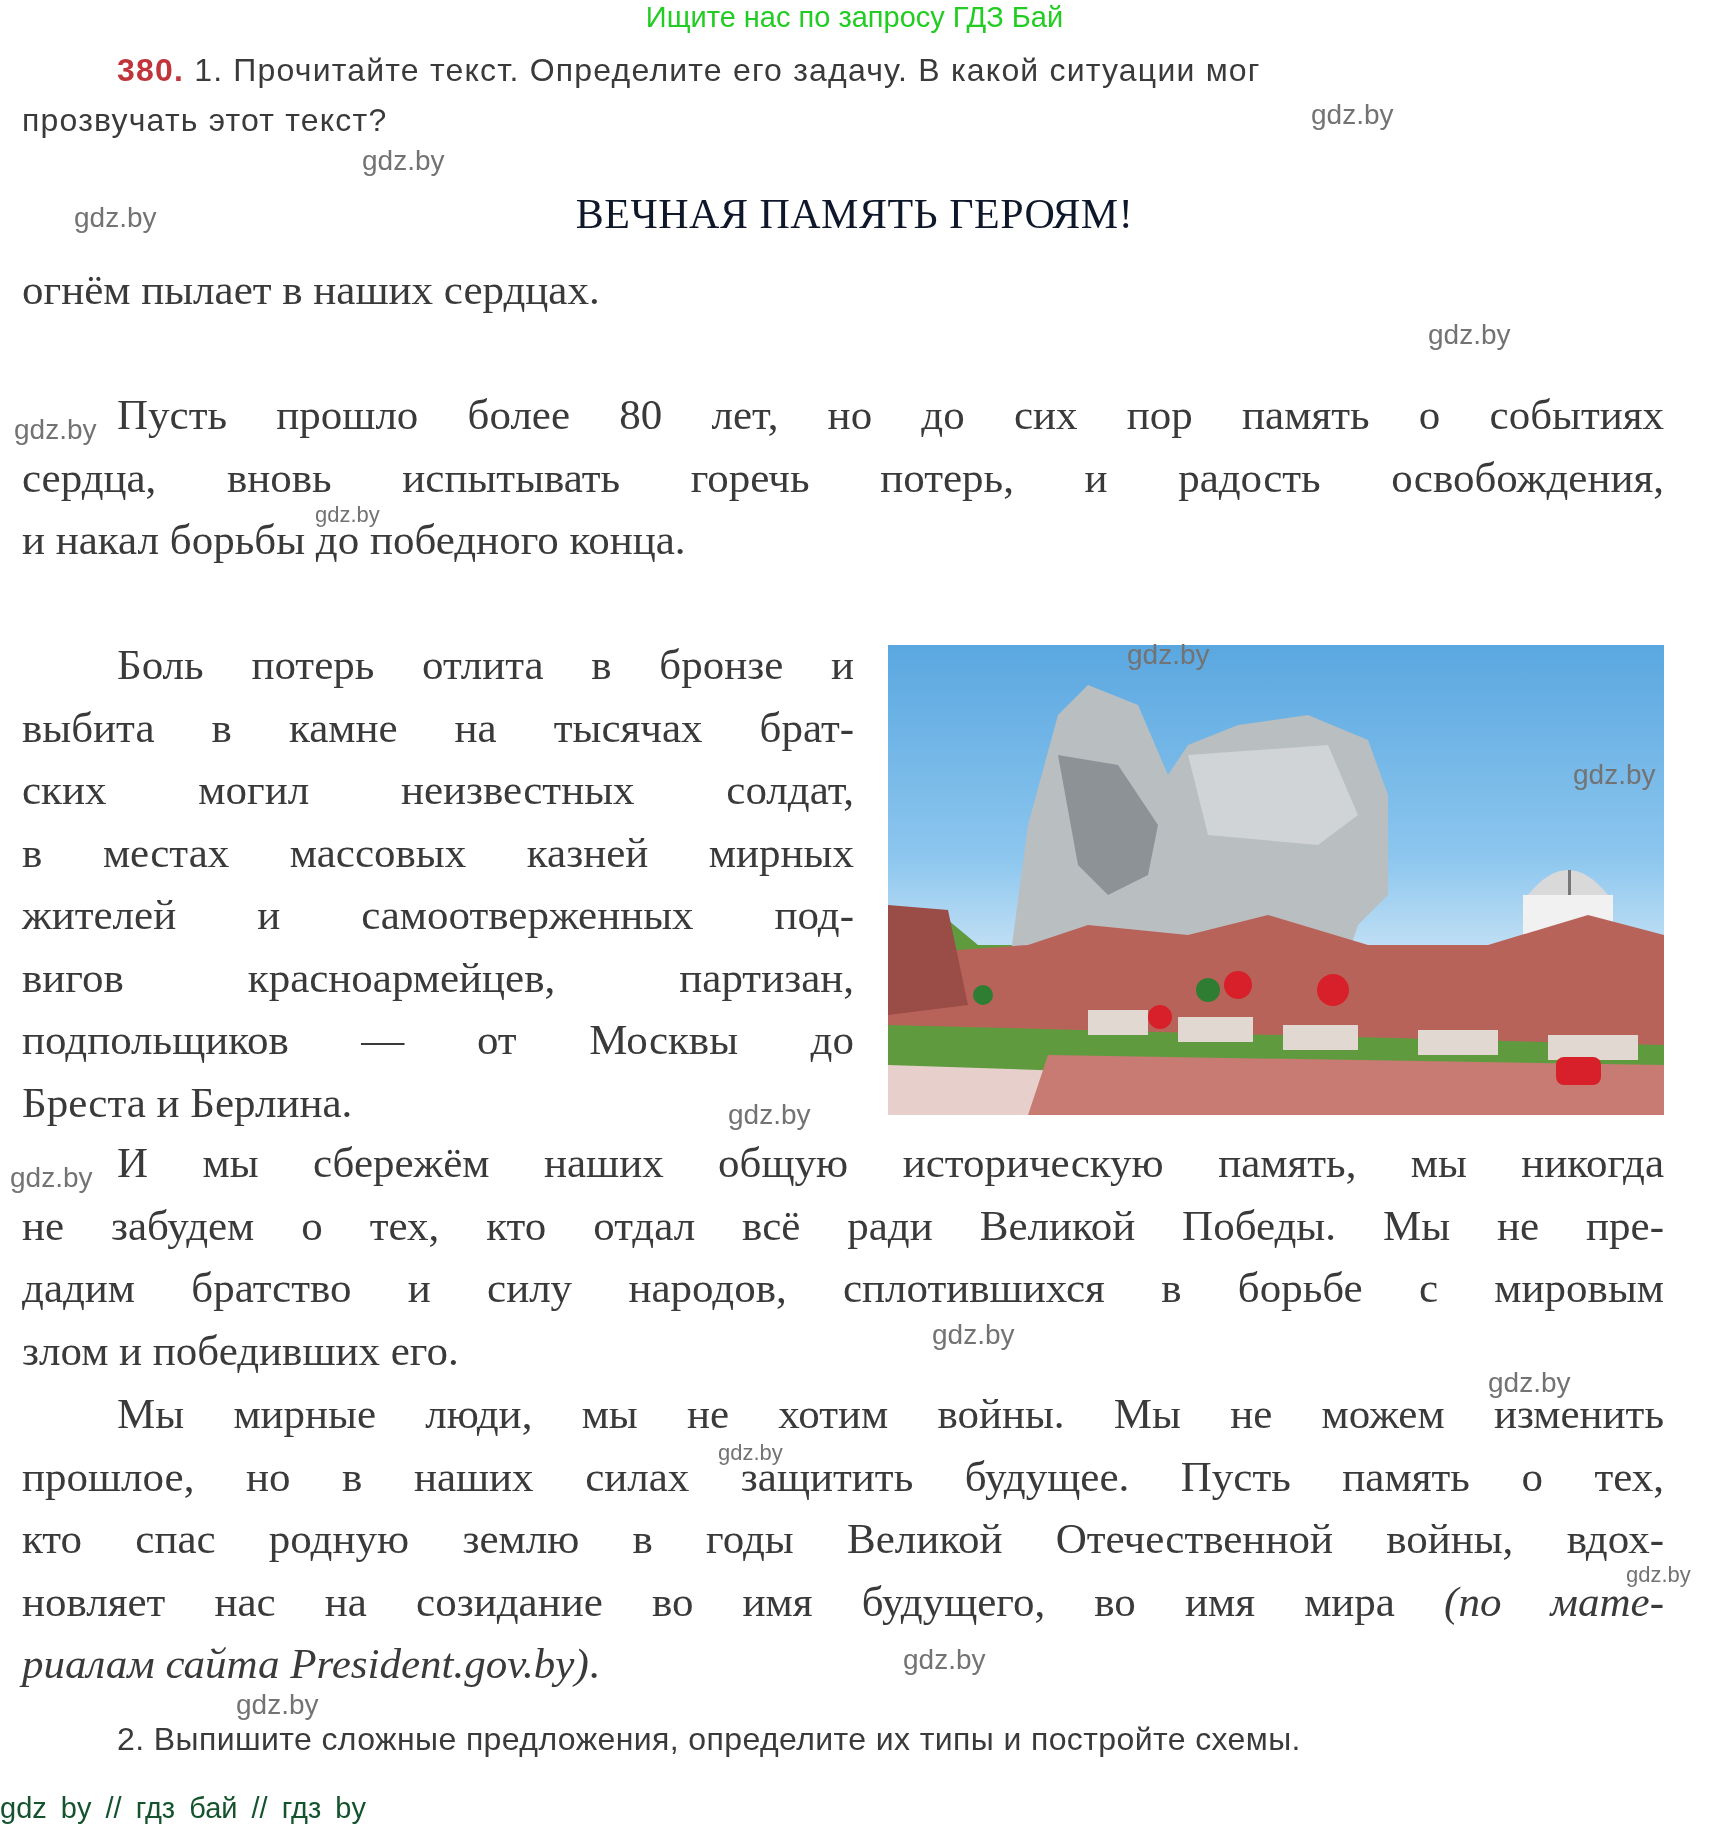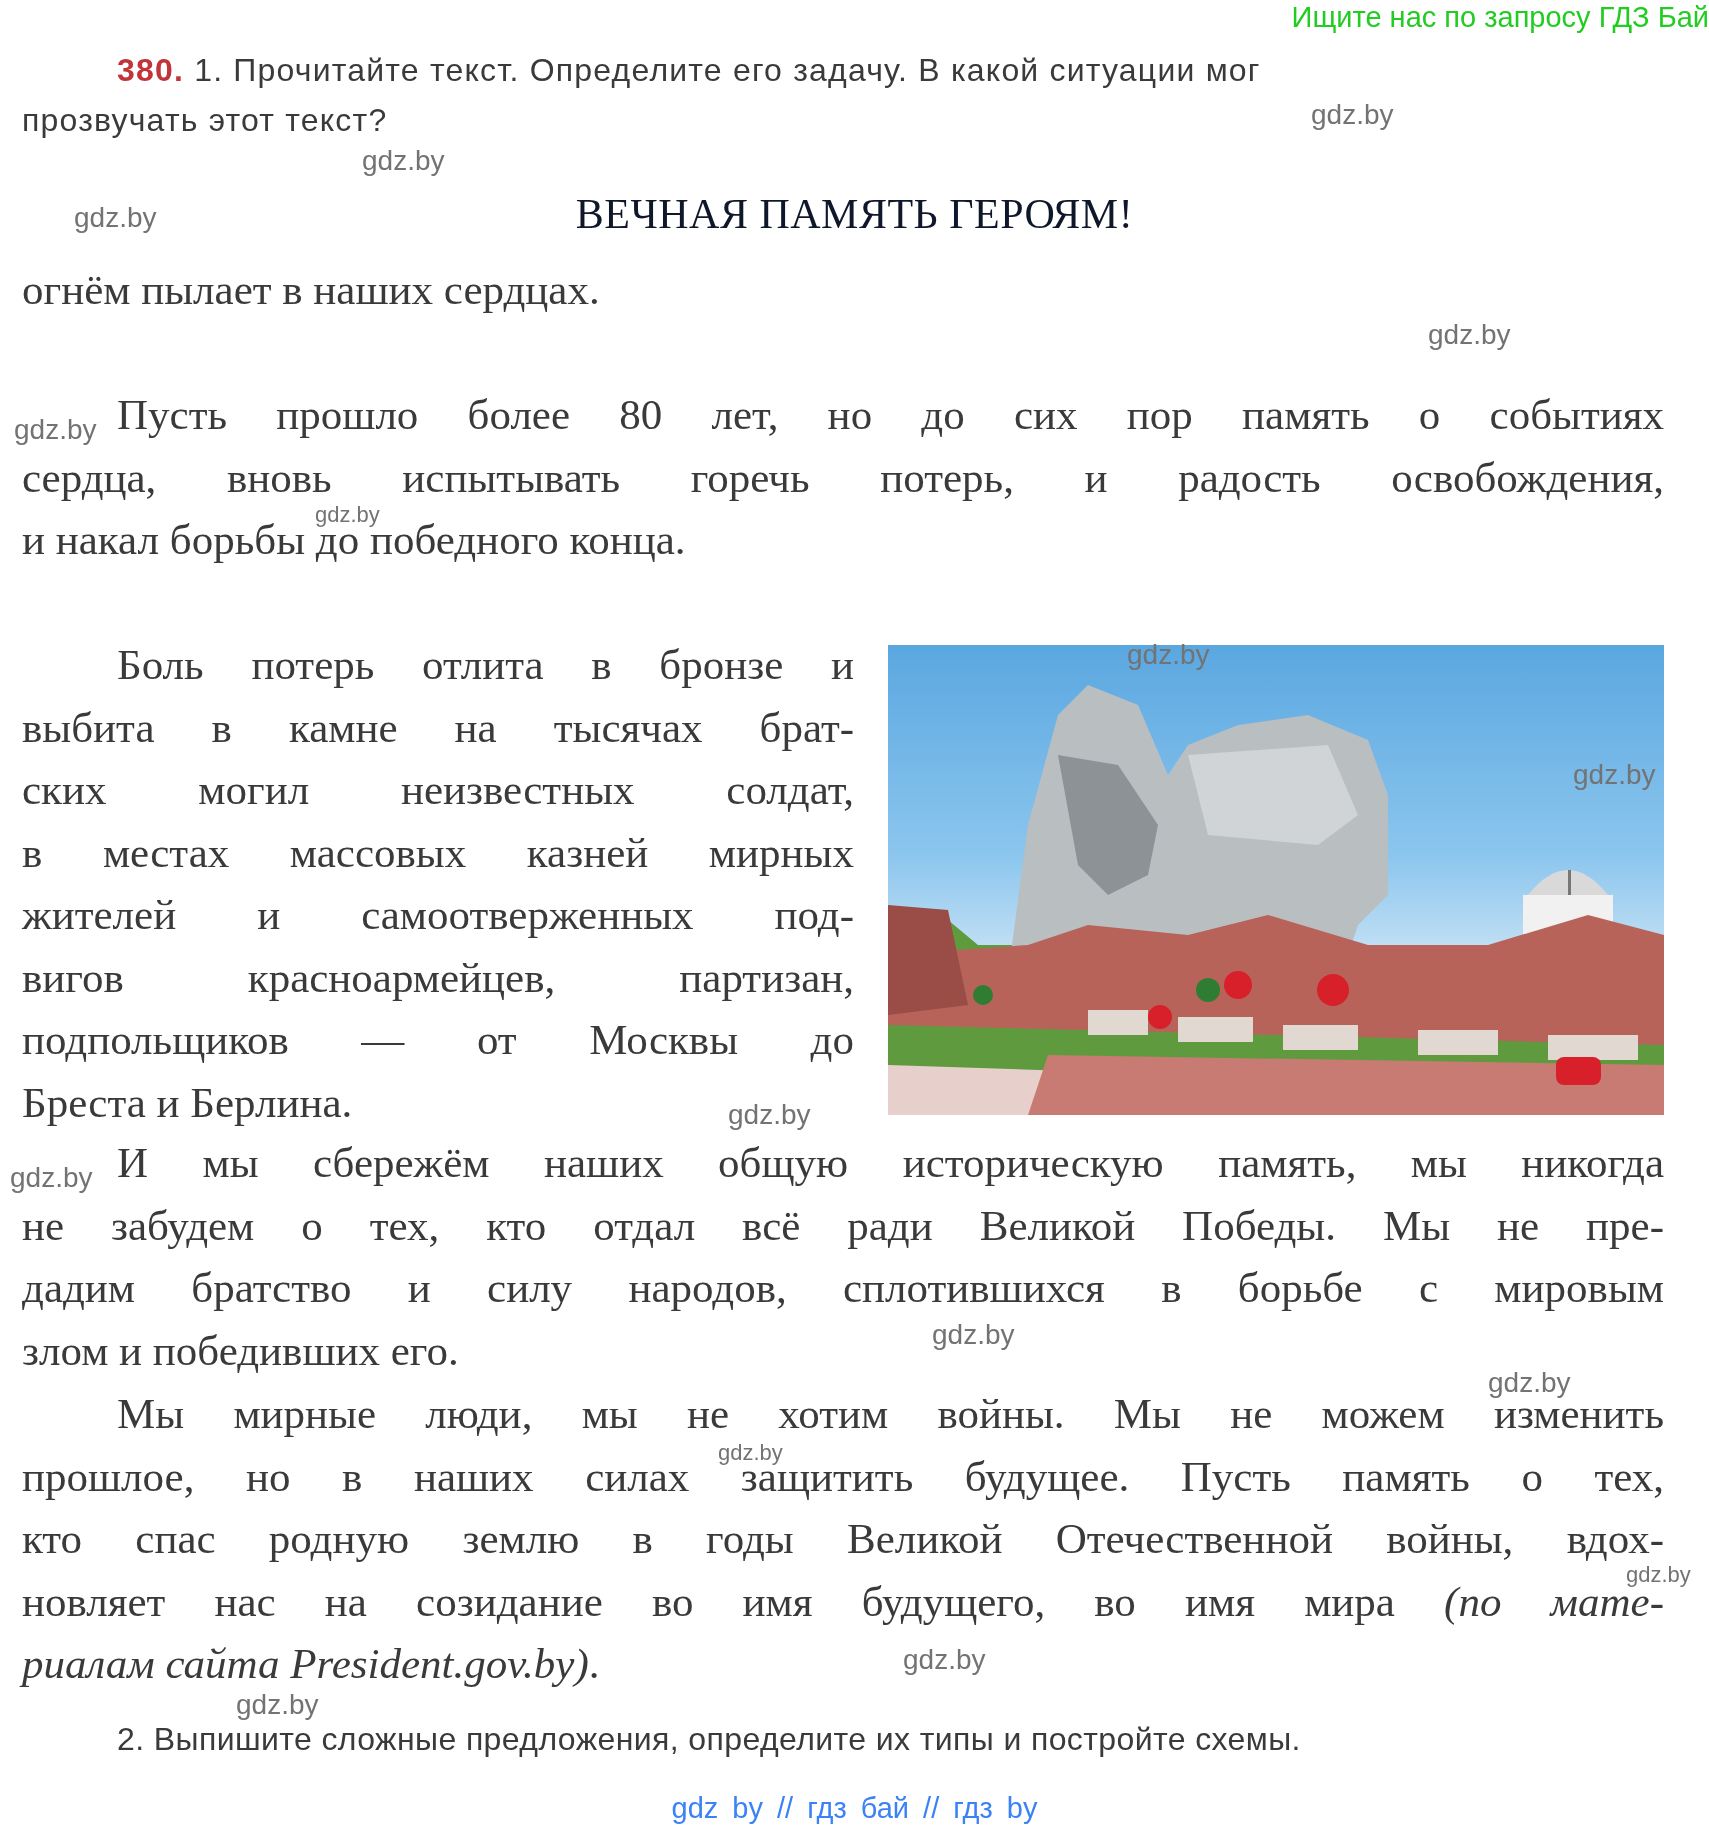--- a/index.html
+++ b/index.html
@@ -1,27 +1,27 @@
 <!DOCTYPE html>
 <html><head>
 <meta charset="utf-8">
 <style>
   html, body { margin:0; padding:0; background:#ffffff; }
   body { width:1709px; height:1828px; position:relative; overflow:hidden; }
   .abs { position:absolute; }
-  .top-banner { left:0; width:1709px; top:0; text-align:right; font-family:"Liberation Sans", sans-serif; font-size:29px; color:#22cc22; line-height:34px; }
+  .top-banner { left:0; width:1709px; top:0; text-align:center; font-family:"Liberation Sans", sans-serif; font-size:29px; color:#22cc22; line-height:34px; }
   .task { font-family:"Liberation Sans", sans-serif; font-size:32px; color:#3a3a3a; letter-spacing:1.2px; }
   .task-num { color:#c0343a; font-weight:bold; }
   .title { left:0; width:1709px; top:190px; text-align:center; font-family:"Liberation Serif", serif; font-size:42px; color:#0f172a; letter-spacing:0.5px; }
   .para { font-family:"Liberation Serif", serif; font-size:43px; color:#3a3a3a; line-height:62.5px; text-align:justify; text-align-last:justify; }
   .para .ln { display:block; height:62.5px; white-space:nowrap; }
   .italic { font-style:italic; }
   .wm { font-family:"Liberation Sans", sans-serif; color:#737373; font-size:28px; line-height:30px; }
   .wm.small { font-size:22px; }
-  .footer { left:0; width:1709px; top:1792px; text-align:center; font-family:"Liberation Sans", sans-serif; font-size:29px; color:#3b82f6; word-spacing:6px; }
+  .footer { left:0; width:1709px; top:1792px; text-align:left; font-family:"Liberation Sans", sans-serif; font-size:29px; color:#14532d; word-spacing:6px; }
   .photo { left:888px; top:645px; width:776px; height:470px; overflow:hidden; background:linear-gradient(180deg,#5aa7e0 0%,#8cc6ee 45%,#cfe6f6 70%,#cfe6f6 100%); }
 </style>
 </head>
 <body>
 
 <div class="abs top-banner">Ищите нас по запросу ГДЗ Бай</div>
 
 <div class="abs task" style="left:117px;top:52px;">
   <span class="task-num">380.</span>
   <span>1. Прочитайте текст. Определите его задачу. В какой ситуации мог</span>

